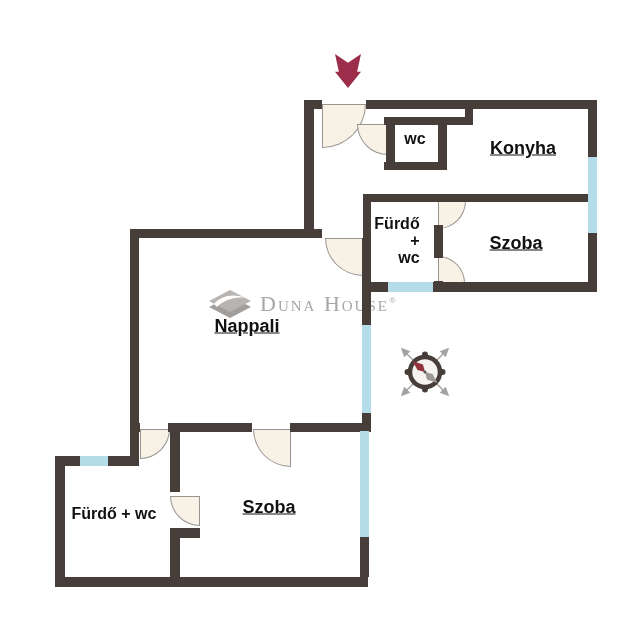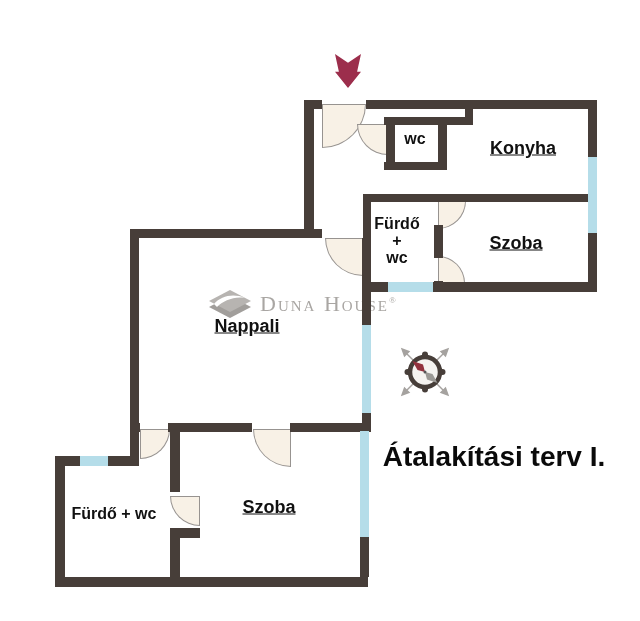--- a/index.html
+++ b/index.html
@@ -4,21 +4,21 @@
 <style>
   html,body{margin:0;padding:0;background:#fff;}
   #stage{position:relative;width:640px;height:621px;background:#fff;overflow:hidden;
          font-family:"Liberation Sans",sans-serif;}
   .wall{position:absolute;background:var(--c-wall,#473e39);z-index:3;}
   .window{position:absolute;background:var(--c-window,#b5dde9);z-index:3;}
   .door{position:absolute;background:var(--c-door_fill,#f8f1e6);
         border:1px solid var(--c-door_edge,#979390);box-sizing:border-box;z-index:2;}
   .label{position:absolute;transform:translate(-50%,-50%);font-weight:bold;
          color:var(--c-text,#111);white-space:nowrap;text-align:center;z-index:4;}
-  .fs16{font-size:16px;} .fs18{font-size:18px;text-decoration:underline;}
+  .fs16{font-size:16px;text-align:right;} .fs18{font-size:18px;text-decoration:underline;}
   .stack{line-height:17px;}
   #title{position:absolute;left:494px;top:457px;transform:translate(-50%,-50%);
          font-size:28px;font-weight:bold;color:#0a0a0a;white-space:nowrap;z-index:4;}
   #arrow{position:absolute;left:335px;top:54px;width:26px;height:34px;z-index:4;
          background:var(--c-arrow,#9c2e4c);
          clip-path:polygon(0% 0%,50% 26%,100% 0%,85% 52%,100% 52%,50% 100%,0% 52%,15% 52%);}
   #compass{position:absolute;left:398px;top:345px;z-index:4;}
   #watermark{position:absolute;left:207px;top:286px;height:36px;display:flex;
              align-items:center;gap:7px;z-index:1;}
   #watermark .wm-text{font-family:"Liberation Serif",serif;font-variant:small-caps;
@@ -92,21 +92,20 @@
   <div class="label fs16 stack" style="left:397px;top:240px;">
     <div>Fürdő</div>
     <div>+</div>
     <div>wc</div>
   </div>
   <div class="label fs18" style="left:516px;top:243px;">Szoba</div>
   <div class="label fs18" style="left:247px;top:326px;">Nappali</div>
   <div class="label fs16" style="left:114px;top:514px;">Fürdő + wc</div>
   <div class="label fs18" style="left:269px;top:507px;">Szoba</div>
 
-  <div id="title">Átalakítási terv I.</div>
 
   <div id="arrow"></div>
 
   <svg id="compass" width="54" height="54" viewBox="0 0 54 54">
     <g stroke="#a5a29f" stroke-width="1.4" fill="#a5a29f">
       <line x1="16" y1="16" x2="8" y2="8"></line>
         <polygon points="4,4 11,6.5 6.5,11"></polygon>
       <line x1="38" y1="16" x2="46" y2="8"></line>
         <polygon points="50,4 43,6.5 47.5,11"></polygon>
       <line x1="16" y1="38" x2="8" y2="46"></line>

